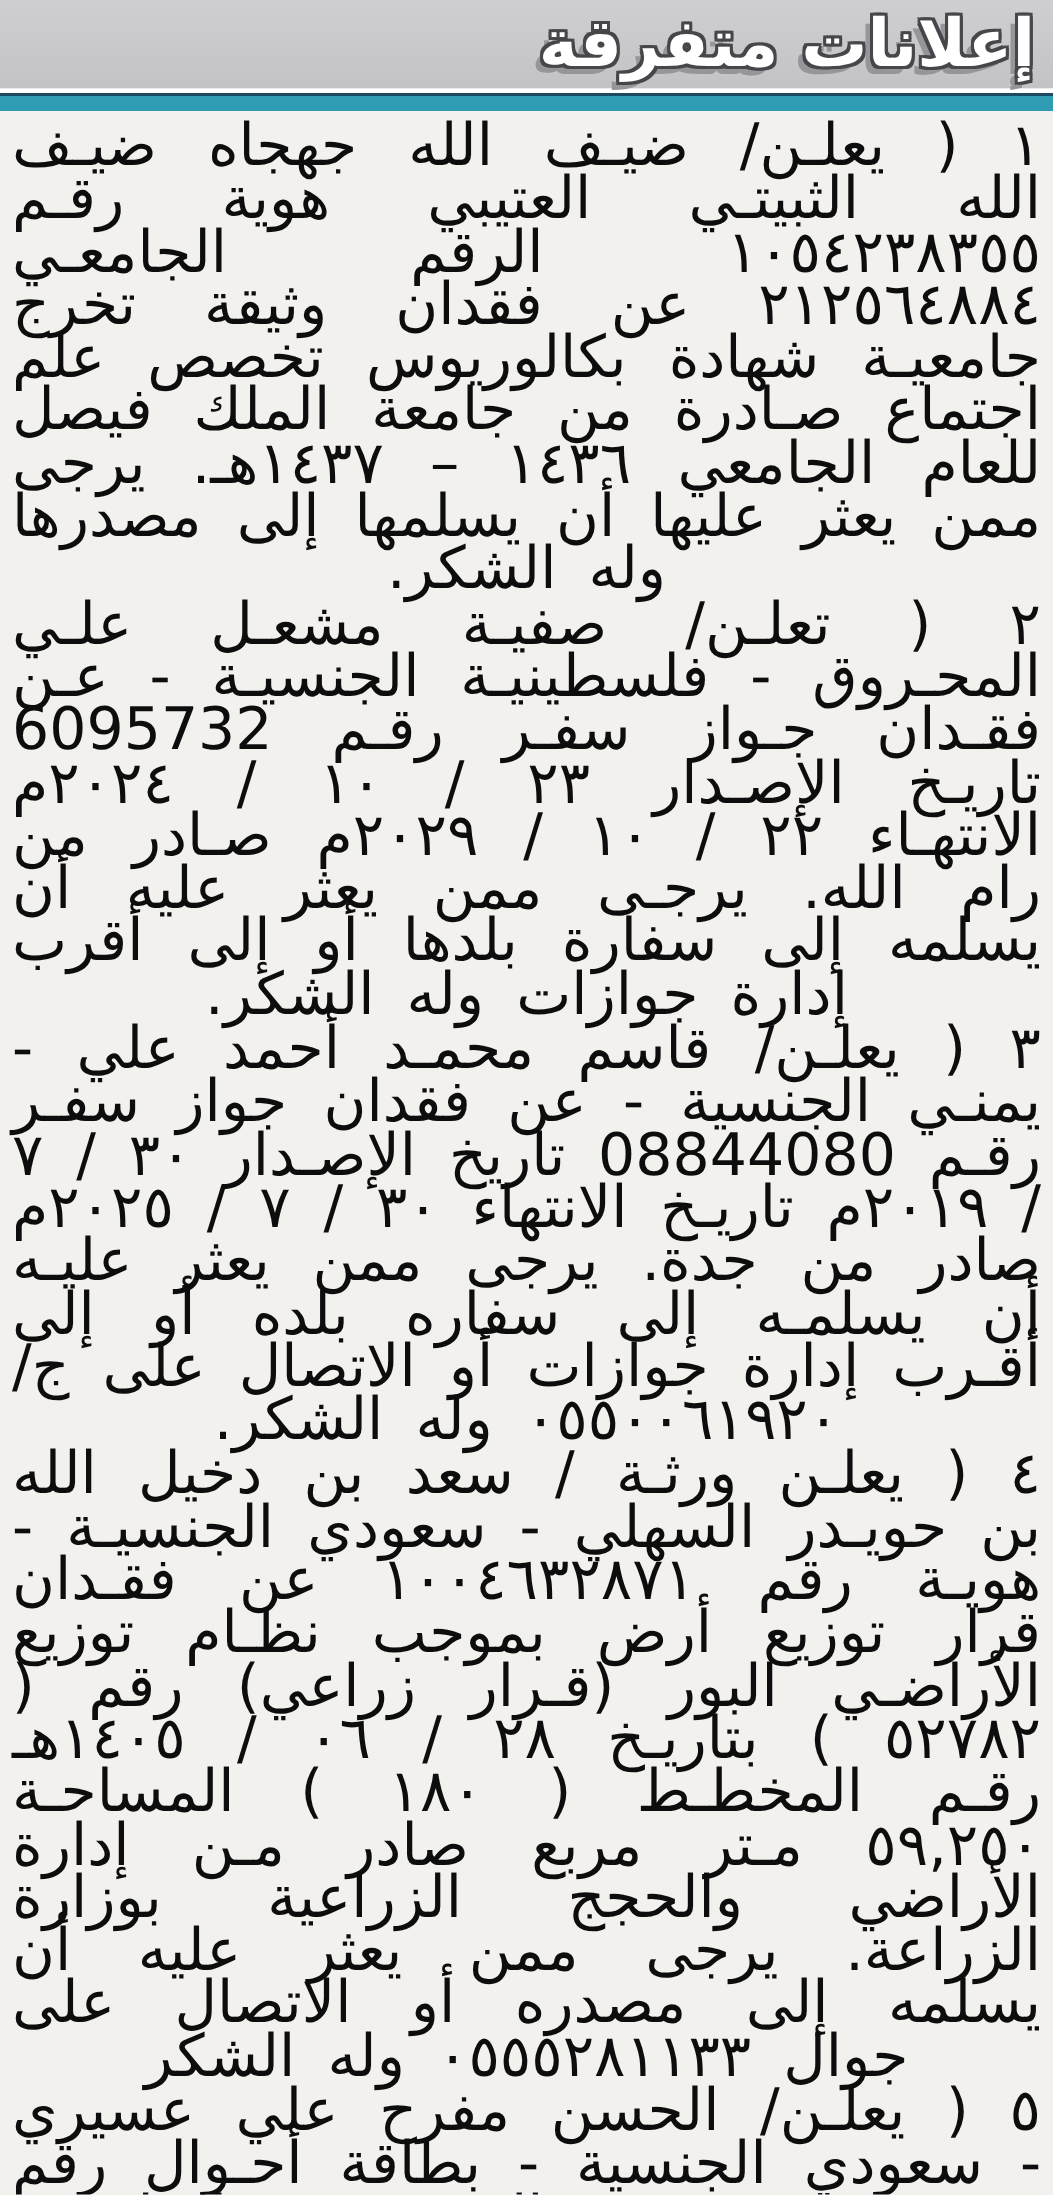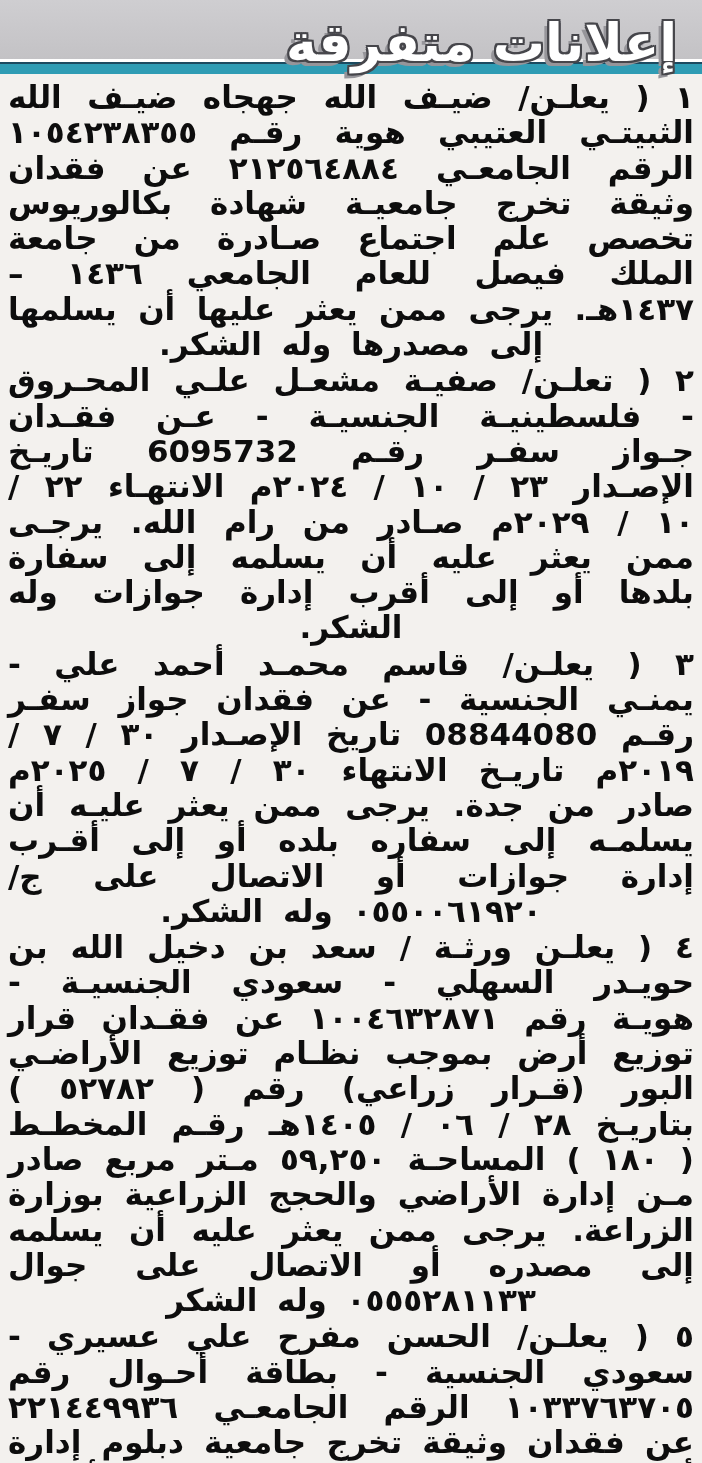--- a/index.html
+++ b/index.html
@@ -18,22 +18,22 @@
   .masthead {
     position: relative;
     height: 59px;
     background: linear-gradient(#cfced1, #c3c2c5);
     border-bottom: 3px solid #ffffff;
   }
   .masthead-title {
     position: absolute;
     top: 2px;
     right: 12px;
-    margin: 13px;
-    font-size: 52px;
+    margin: 0;
+    font-size: 44px;
     line-height: 56px;
     font-weight: bold;
     color: #ffffff;
     text-shadow:
       -2px 0 0 #46464b,  2px 0 0 #46464b,
        0 -2px 0 #46464b,  0 2px 0 #46464b,
       -2px -2px 0 #46464b, 2px -2px 0 #46464b,
       -2px 2px 0 #46464b,  2px 2px 0 #46464b,
       -5px 5px 0 #96959a;
   }
@@ -42,22 +42,22 @@
     background: #2f9cb4;
     border-top: 2px solid #1c4a60;
   }
   
   .ads {
     padding: 6px 8px 0 8px;
     color: #0d0d0d;
   }
   .ad {
     margin: 0 0 1px 0;
-    font-size: 31px;
-    font-weight: bold;
+    font-size: 39px;
+    font-weight: normal;
     line-height: 35.3px;
     word-spacing: 9px;
     text-align: justify;
     text-align-last: center;
     text-justify: inter-word;
   }
   .ad-number {
     white-space: nowrap;
   }
 </style>

